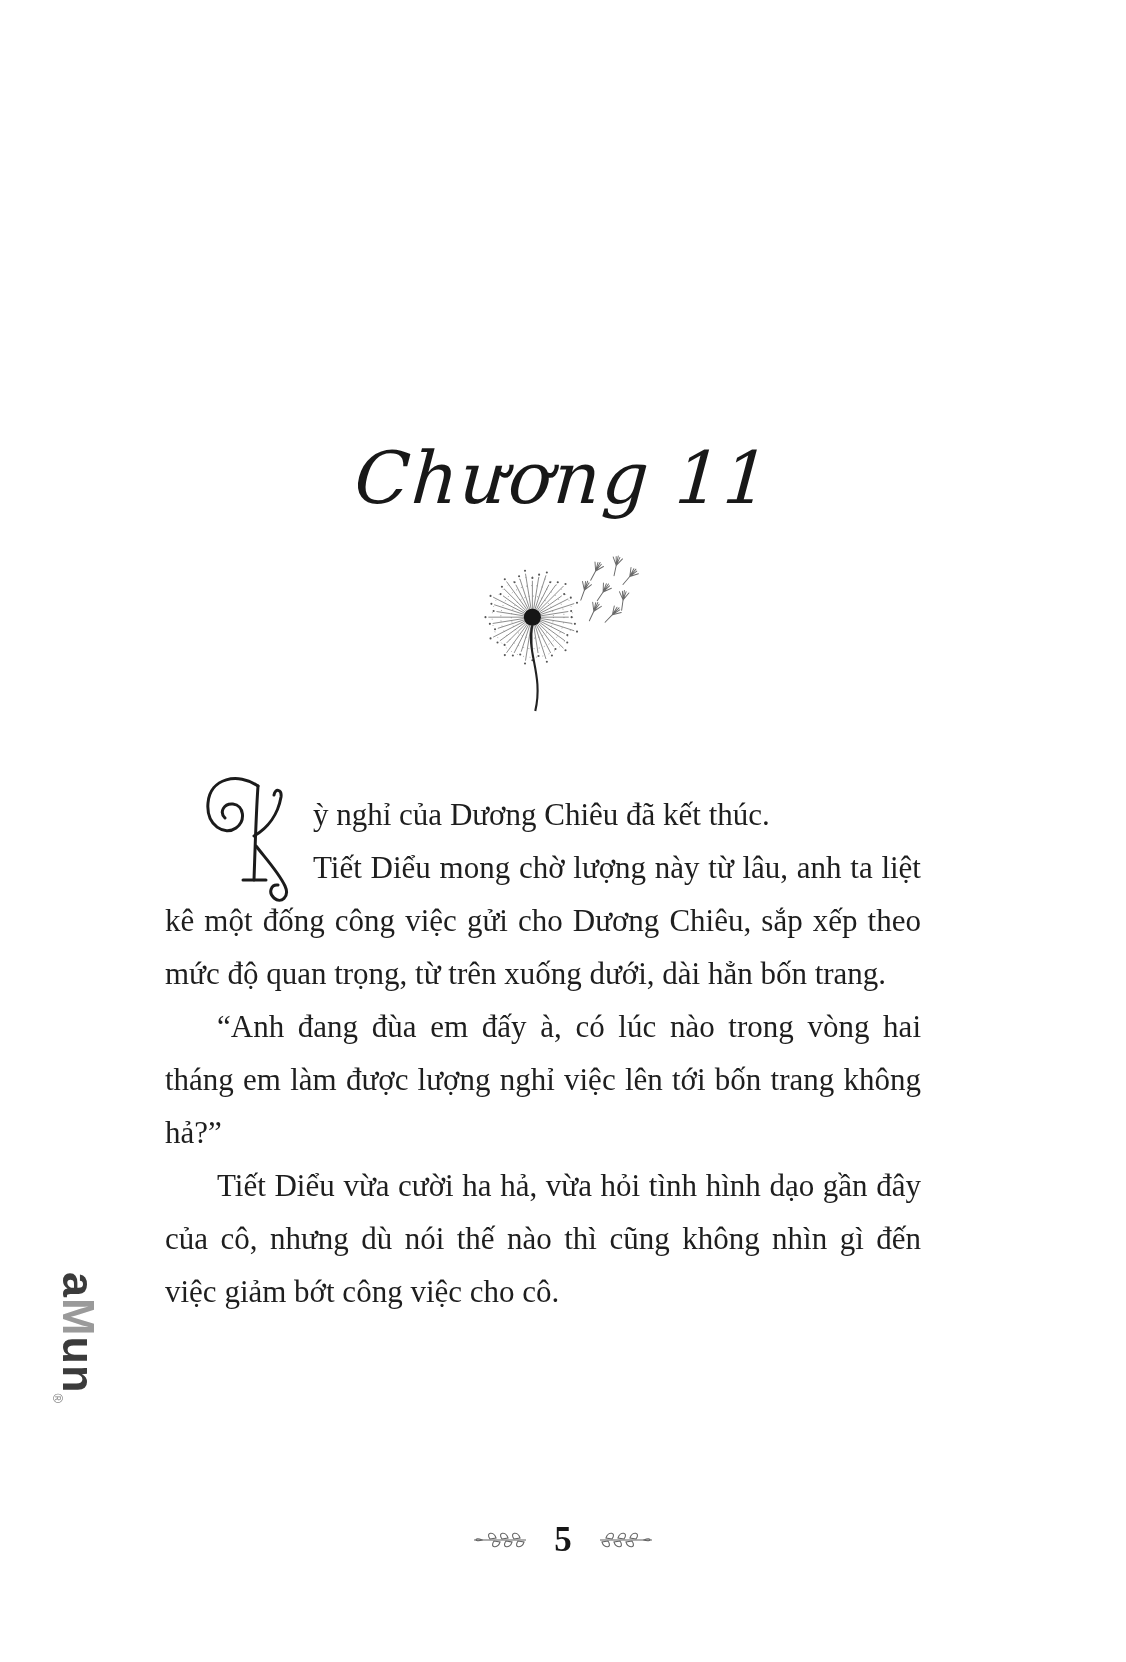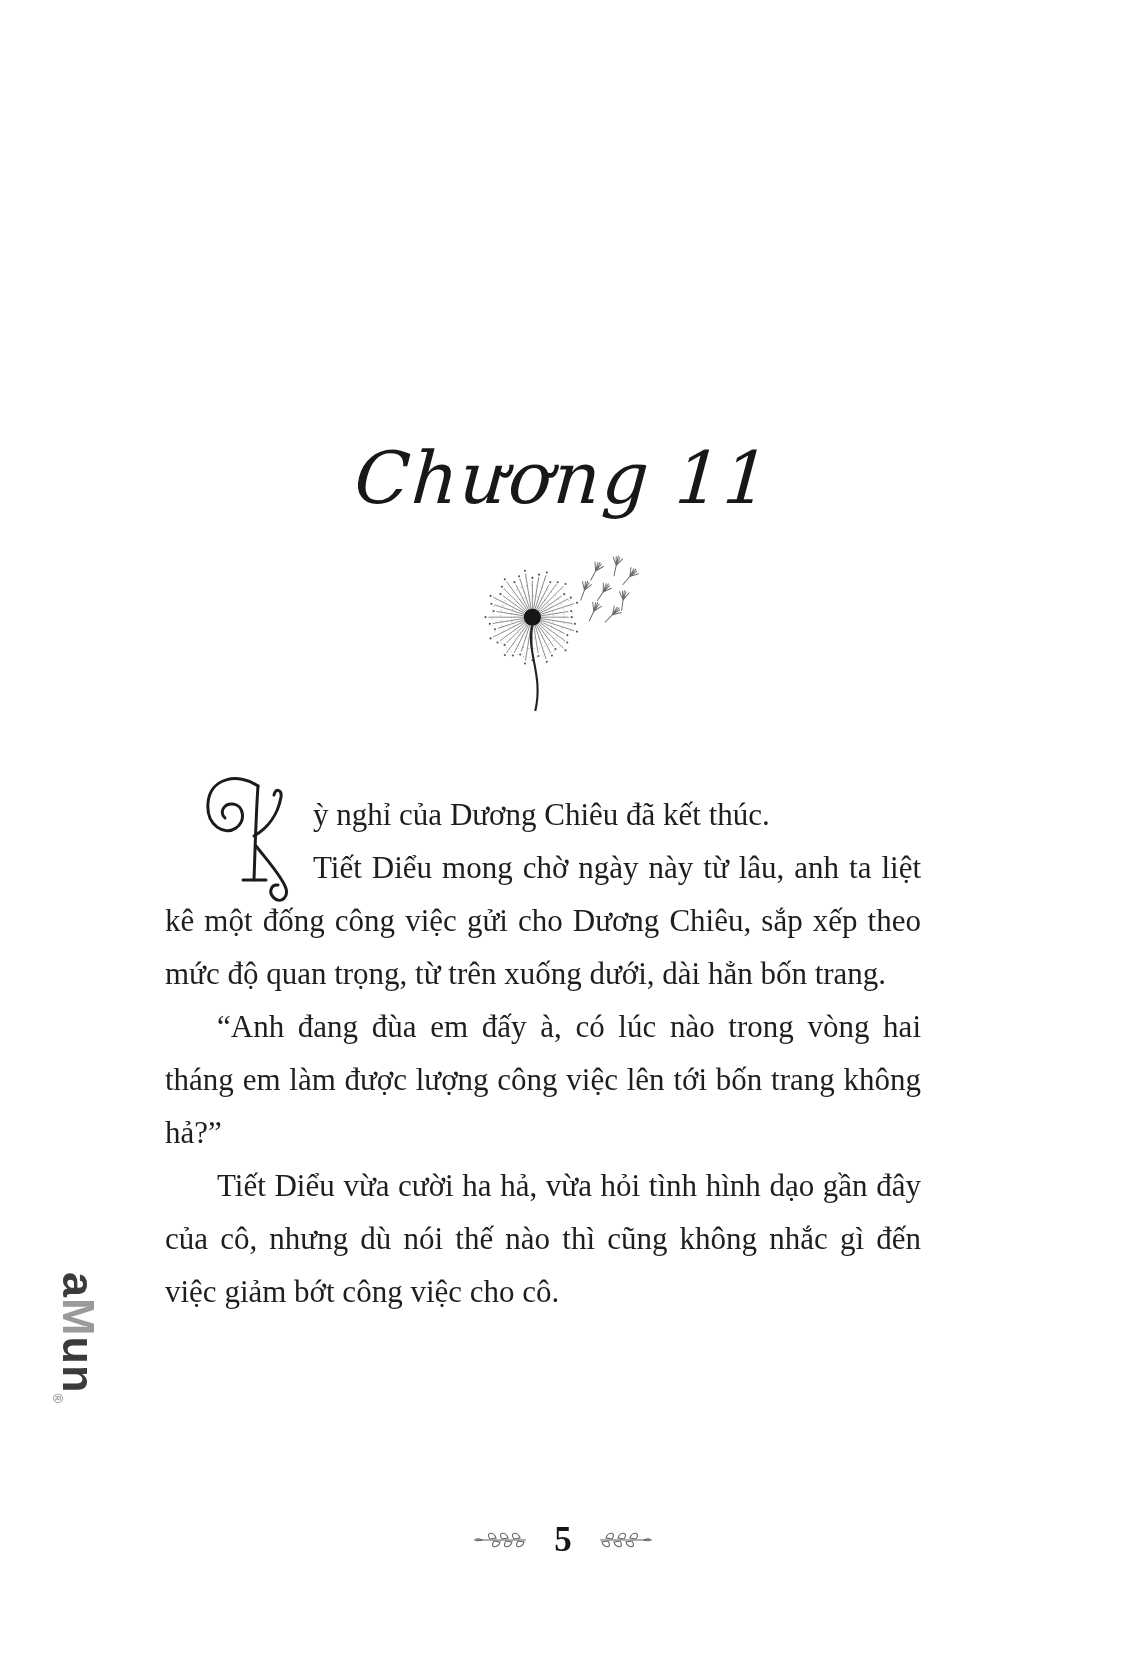--- a/index.html
+++ b/index.html
@@ -210,23 +210,23 @@
           <svg width="112" height="132" viewBox="0 0 110 132">
           <g fill="none" stroke="#1b1b1b" stroke-width="3" stroke-linecap="round">
             <path d="M60,14 C40,0 12,6 10,31 C8,54 27,64 38,56 C48,49 46,33 35,32 C26,31 21,40 27,46"></path>
             <path d="M60,14 C58,42 57,80 56,108"></path>
             <path d="M45,108 L68,108"></path>
             <path d="M56,64 C70,56 80,42 83,25 C84,17 77,16 76,23"></path>
             <path d="M58,74 C69,88 81,101 87,114 C92,125 83,132 76,126 C70,121 73,112 80,113"></path>
           </g>
         </svg>
         </span><span>ỳ nghỉ của Dương Chiêu đã kết thúc.</span></p>
-    <p class="no-indent">Tiết Diểu mong chờ ngày này từ lâu, anh ta liệt kê một đống công việc gửi cho Dương Chiêu, sắp xếp theo mức độ quan trọng, từ trên xuống dưới, dài hẳn bốn trang.</p>
-    <p>“Anh đang đùa em đấy à, có lúc nào trong vòng hai tháng em làm được lượng công việc lên tới bốn trang không hả?”</p>
-    <p>Tiết Diểu vừa cười ha hả, vừa hỏi tình hình dạo gần đây của cô, nhưng dù nói thế nào thì cũng không nhắc gì đến việc giảm bớt công việc cho cô.</p>
+    <p class="no-indent">Tiết Diểu mong chờ lượng này từ lâu, anh ta liệt kê một đống công việc gửi cho Dương Chiêu, sắp xếp theo mức độ quan trọng, từ trên xuống dưới, dài hẳn bốn trang.</p>
+    <p>“Anh đang đùa em đấy à, có lúc nào trong vòng hai tháng em làm được lượng nghỉ việc lên tới bốn trang không hả?”</p>
+    <p>Tiết Diểu vừa cười ha hả, vừa hỏi tình hình dạo gần đây của cô, nhưng dù nói thế nào thì cũng không nhìn gì đến việc giảm bớt công việc cho cô.</p>
   </div>
 
   <div class="footer">
     <svg class="branch" width="58" height="20" viewBox="0 0 58 20">
       <g stroke="#2e2e2e" stroke-width="1.1" fill="none">
         <path d="M4,10 H56"></path>
         <path d="M12,10 C4,6 4,13 12,10 Z"></path>
         <path d="M20,9 C15,2 24,1 26,8 Z"></path>
         <path d="M32,9 C27,2 36,1 38,8 Z"></path>
         <path d="M44,9 C39,2 48,1 50,8 Z"></path>

